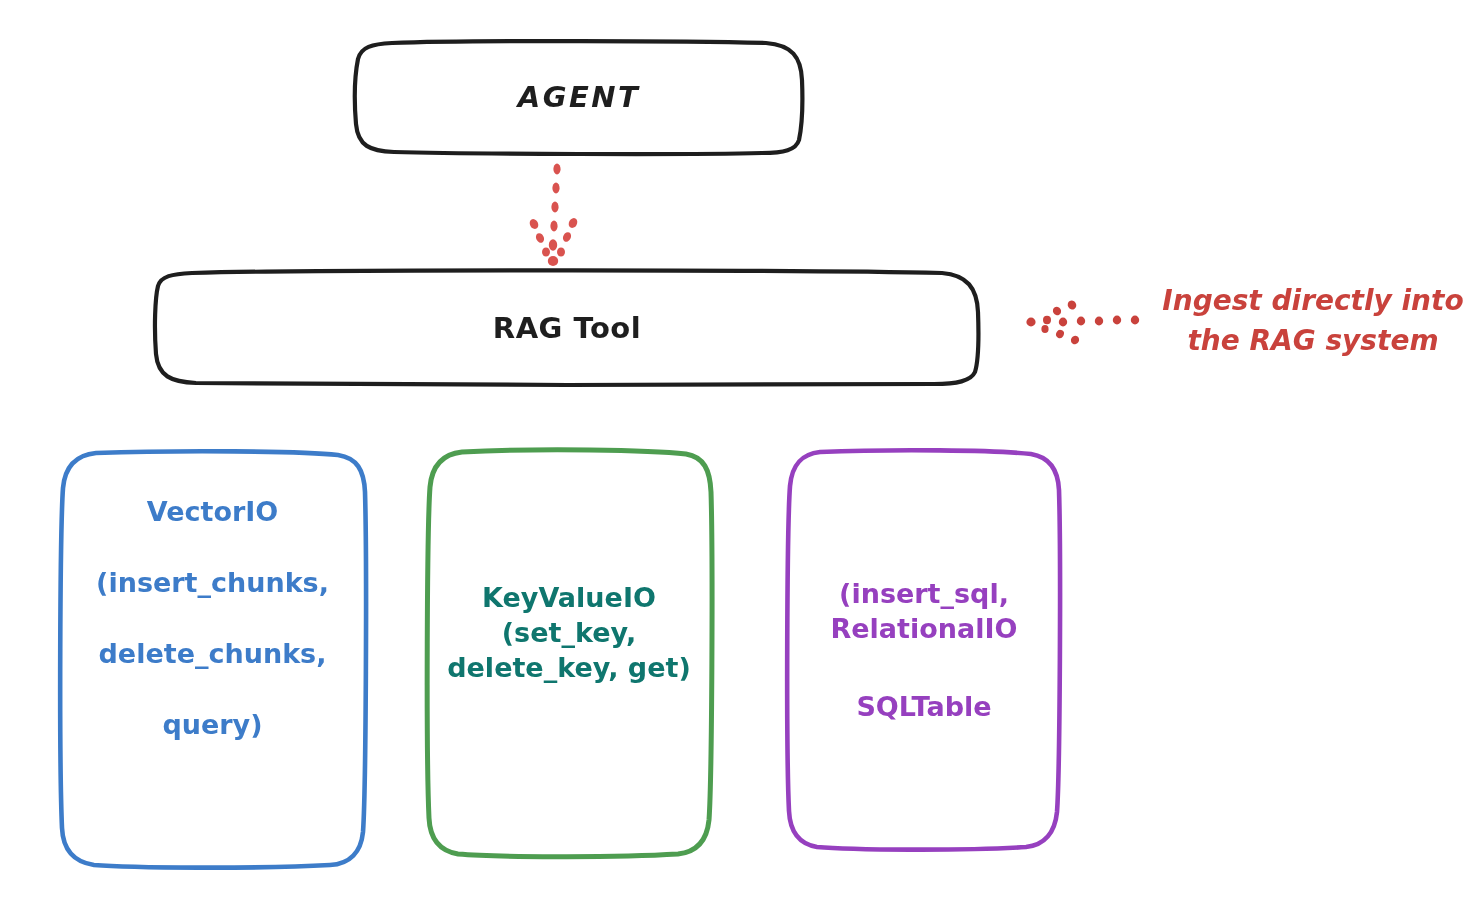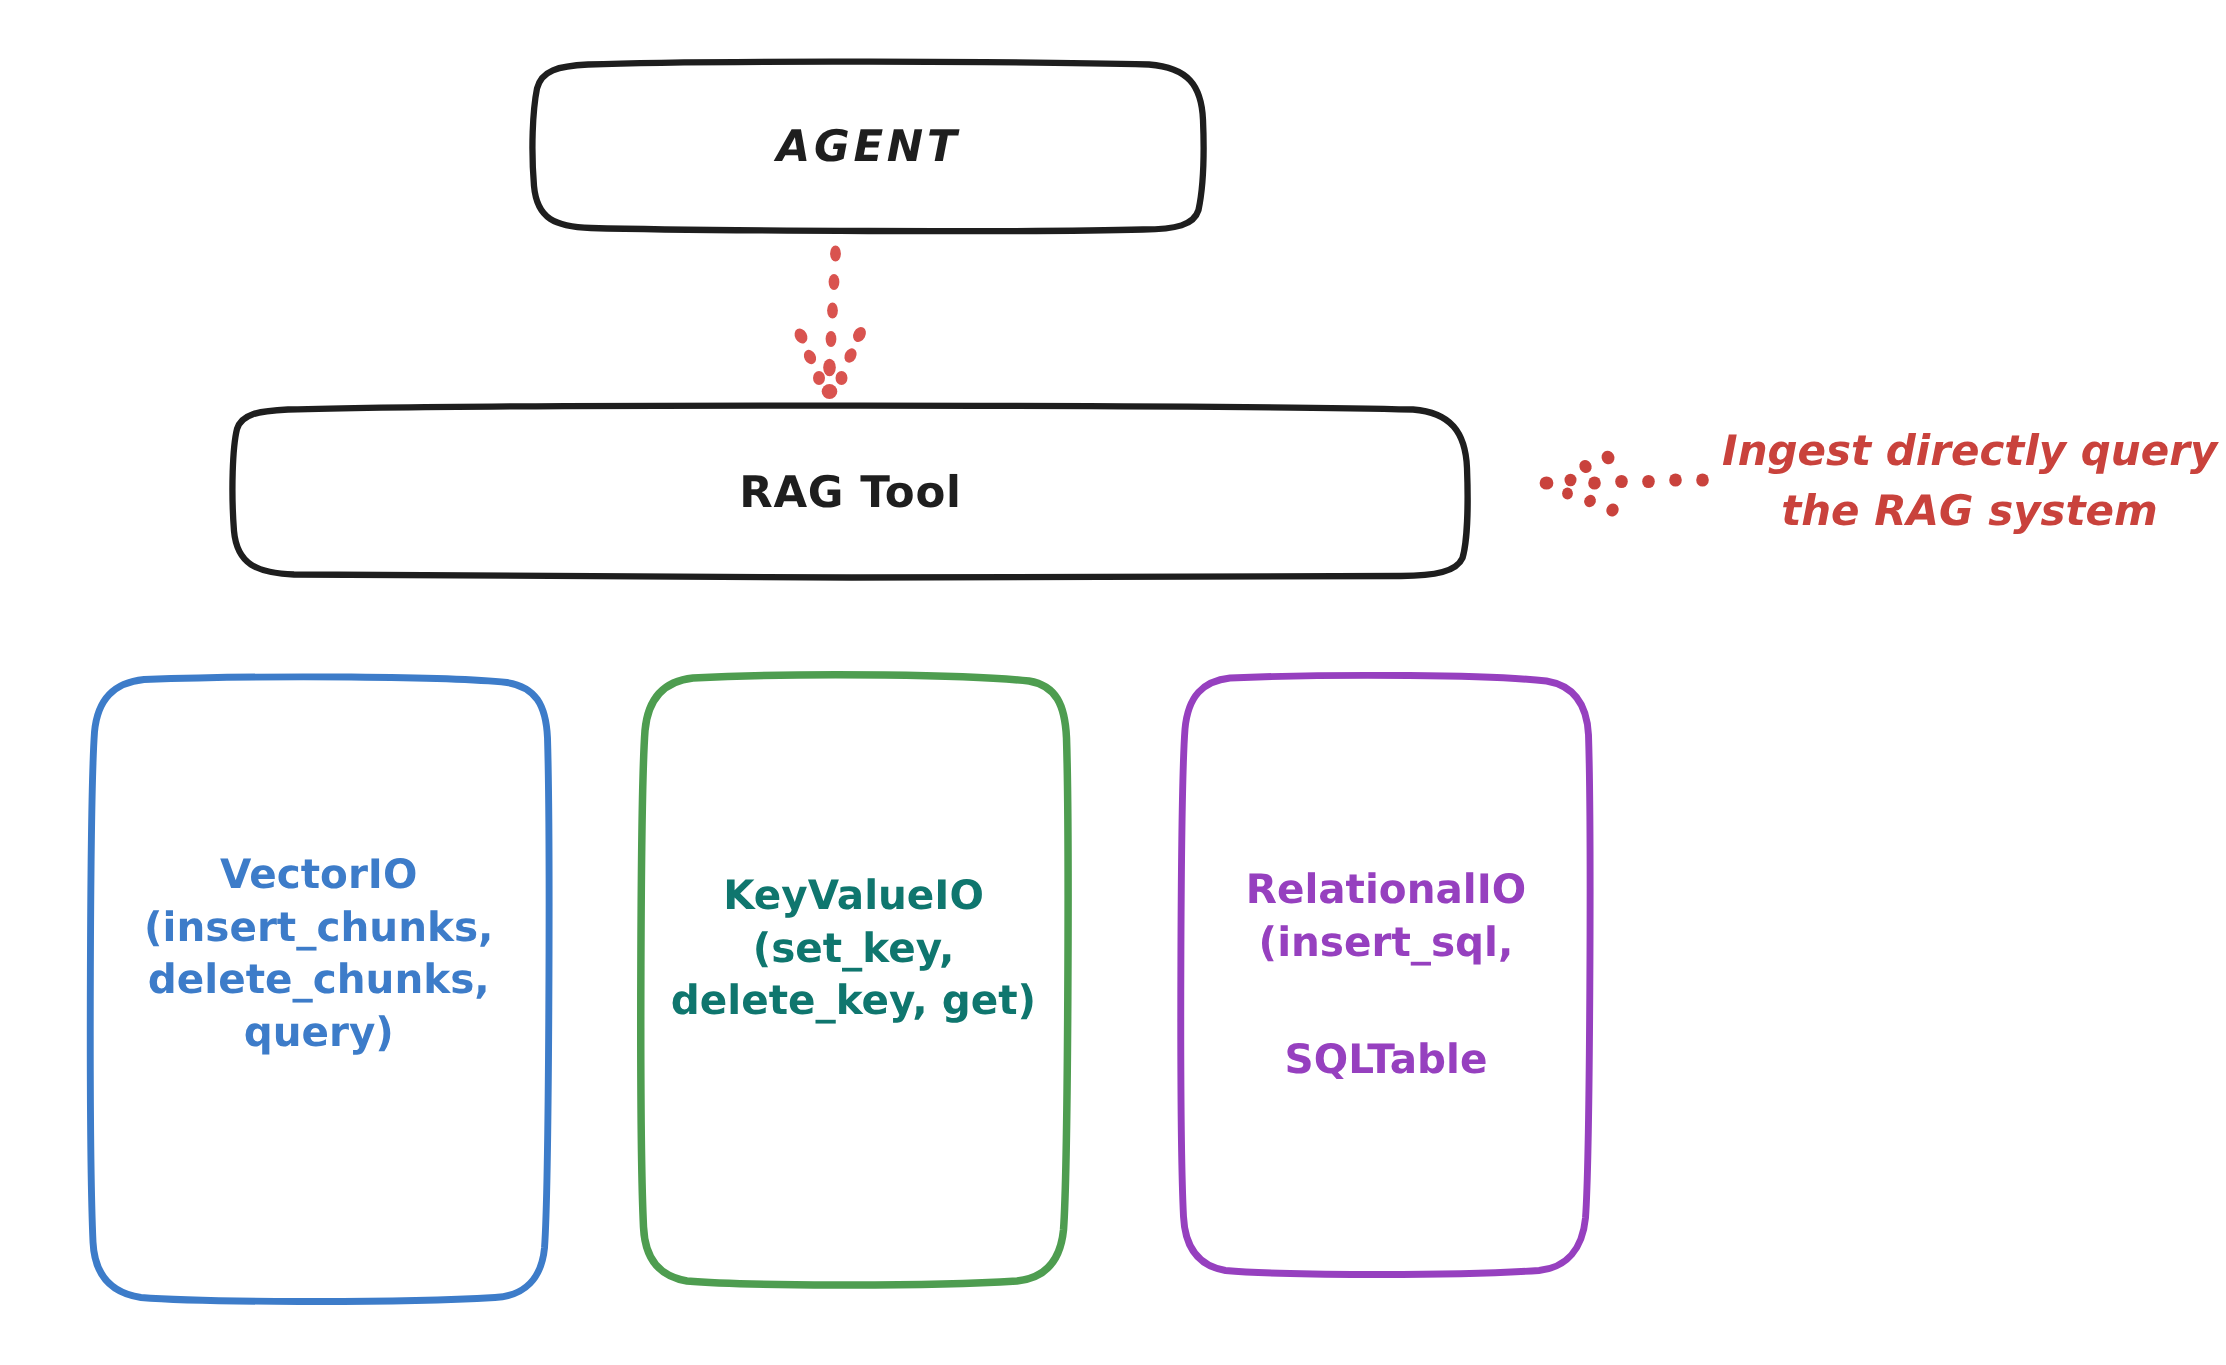--- a/index.html
+++ b/index.html
@@ -68,20 +68,21 @@
   
   #vectorio-text {
     left: 60px;
     top: 452px;
     width: 305px;
     height: 414px;
     color: #3d7cc9;
     font-size: 27px;
     font-weight: 600;
     line-height: 1.30;
+    gap: 36px;
   }
   #keyvalueio-text {
     left: 428px;
     top: 452px;
     width: 282px;
     height: 403px;
     color: #0f766e;
     font-size: 27px;
     font-weight: 600;
     line-height: 1.30;
@@ -236,24 +237,24 @@
   </div>
 
   <div class="node-label" id="keyvalueio-text">
     <span class="line">KeyValueIO</span>
     <span class="line">(set_key,</span>
     <span class="line">delete_key, get)</span>
     <span class="gap"></span>
   </div>
 
   <div class="node-label" id="relationalio-text">
+    <span class="line">(insert_sql,</span>
     <span class="line">RelationalIO</span>
-    <span class="line">(insert_sql,</span>
     <span class="gap"></span>
     <span class="line">SQLTable</span>
   </div>
 
   <div id="ingest-note">
-    <span class="line">Ingest directly query</span>
+    <span class="line">Ingest directly into</span>
     <span class="line">the RAG system</span>
   </div>
 
 </div>
 
 </body></html>

